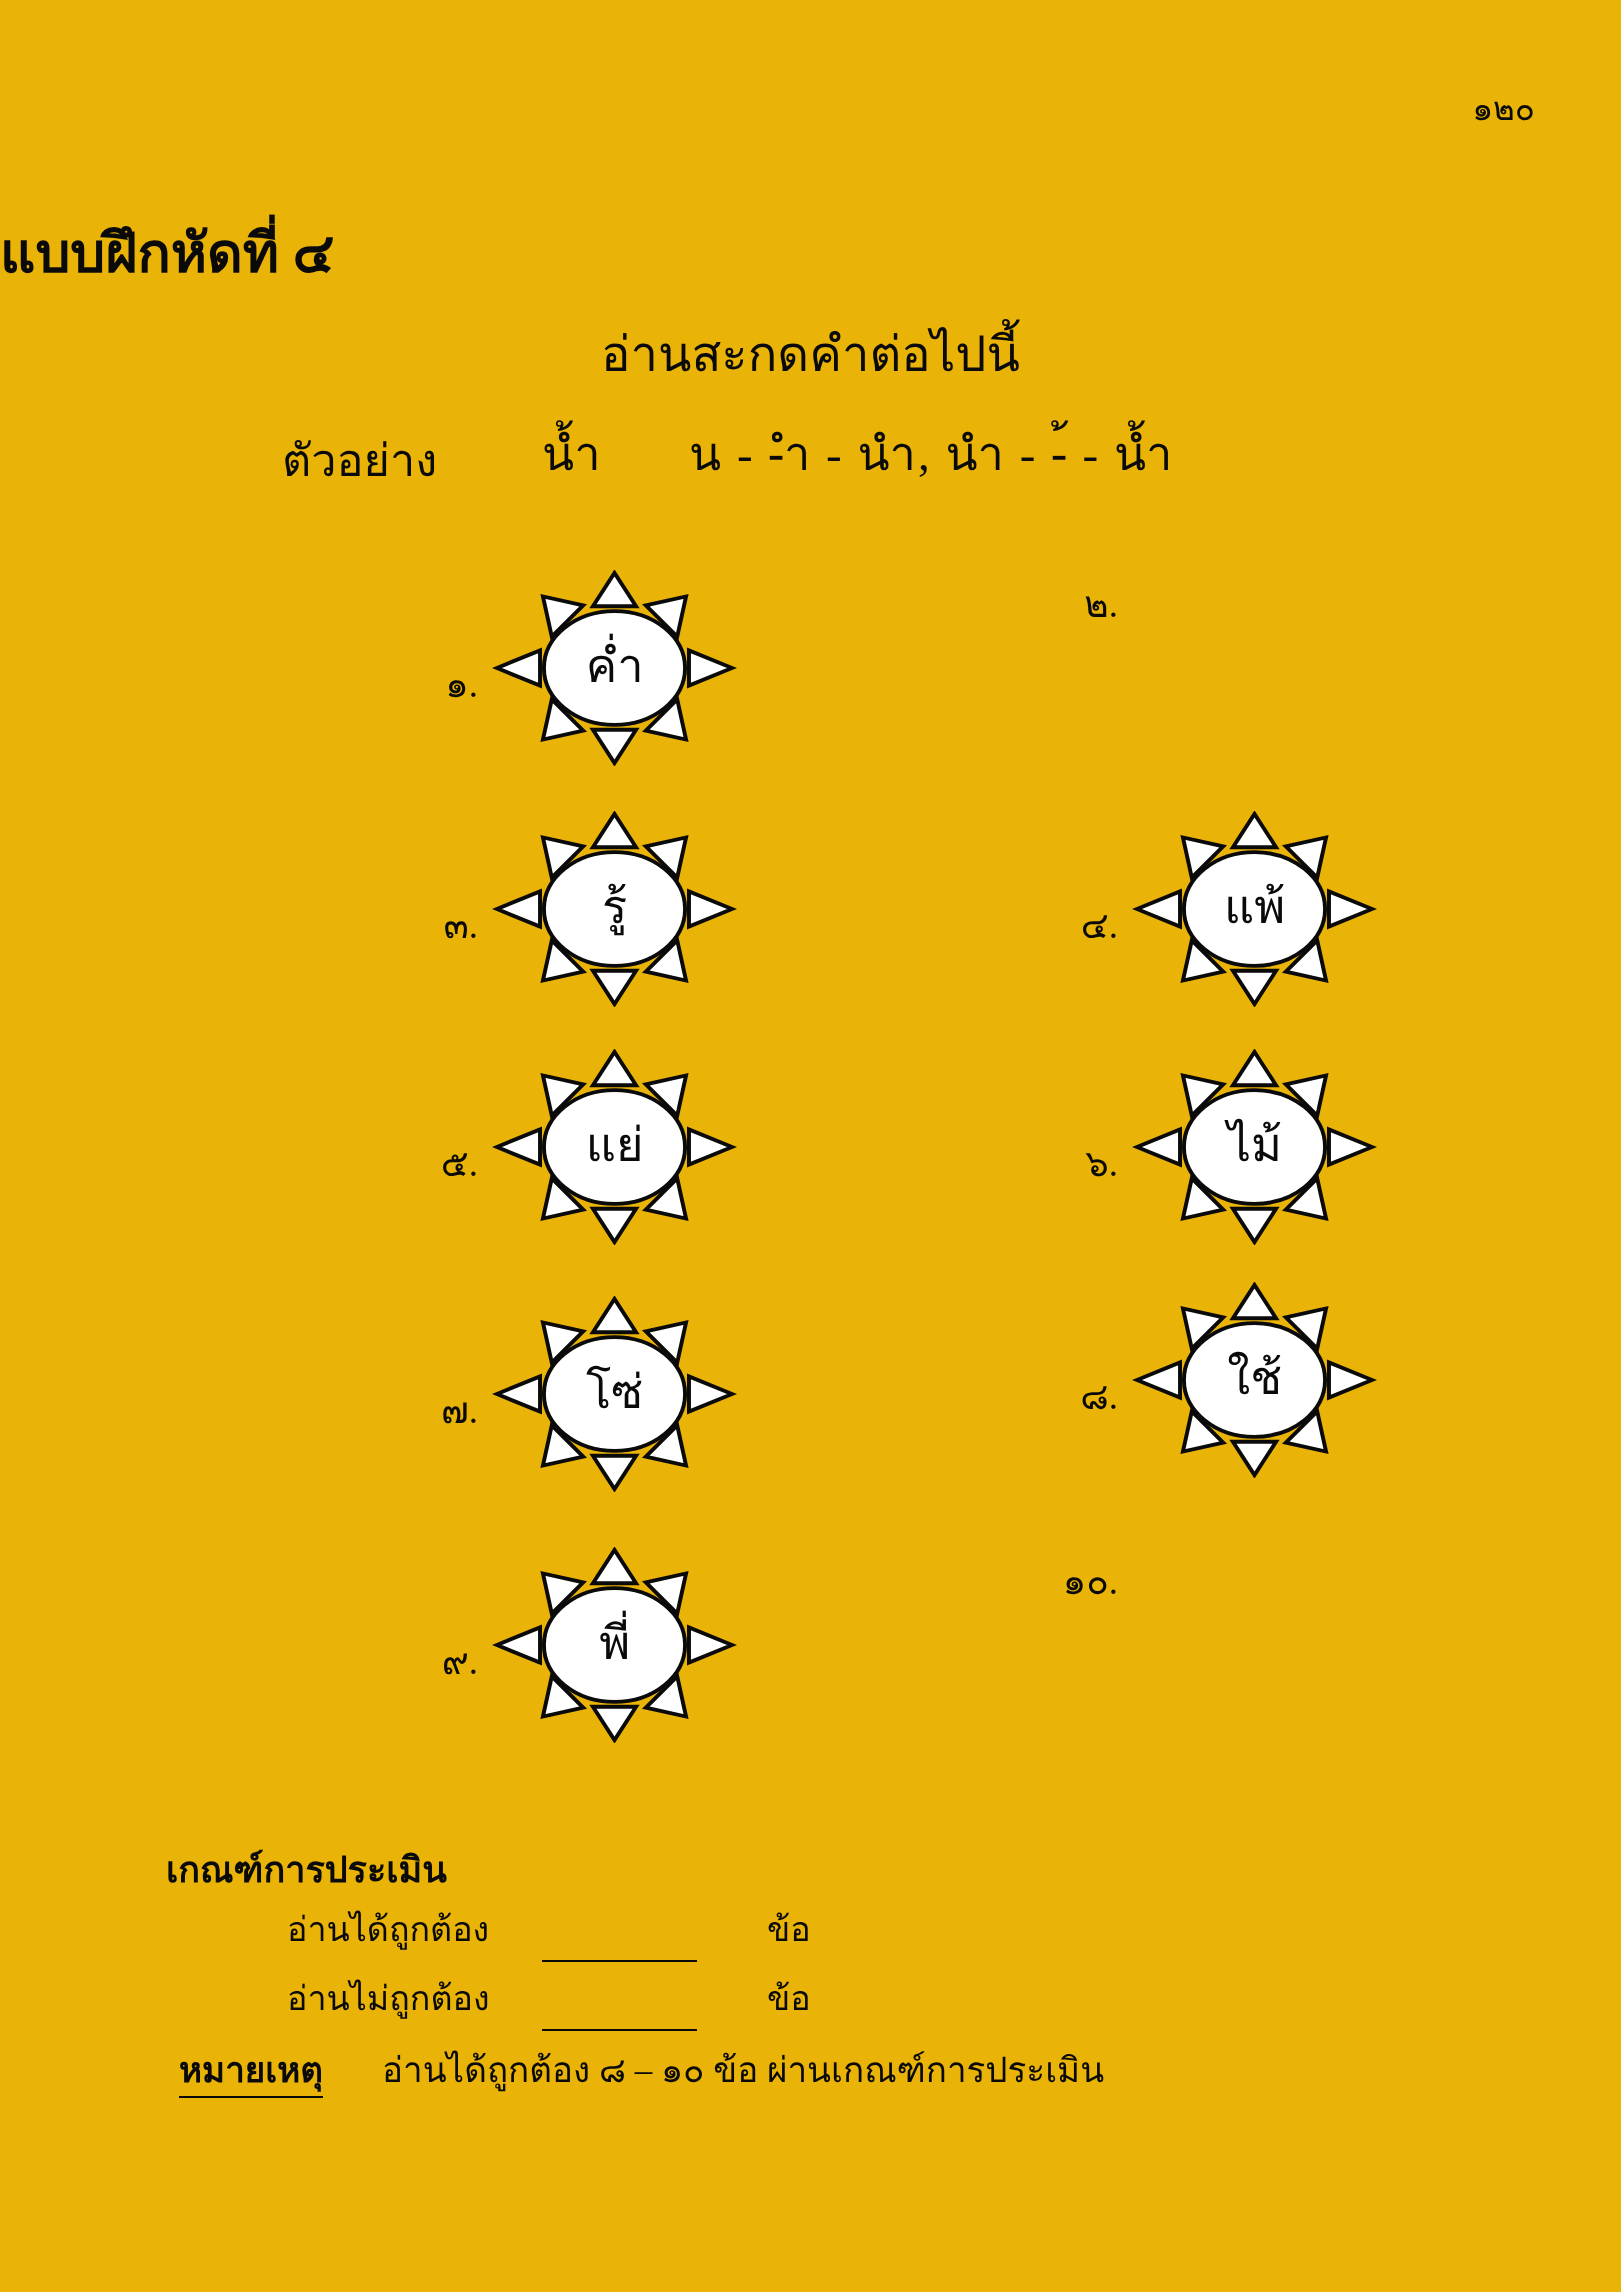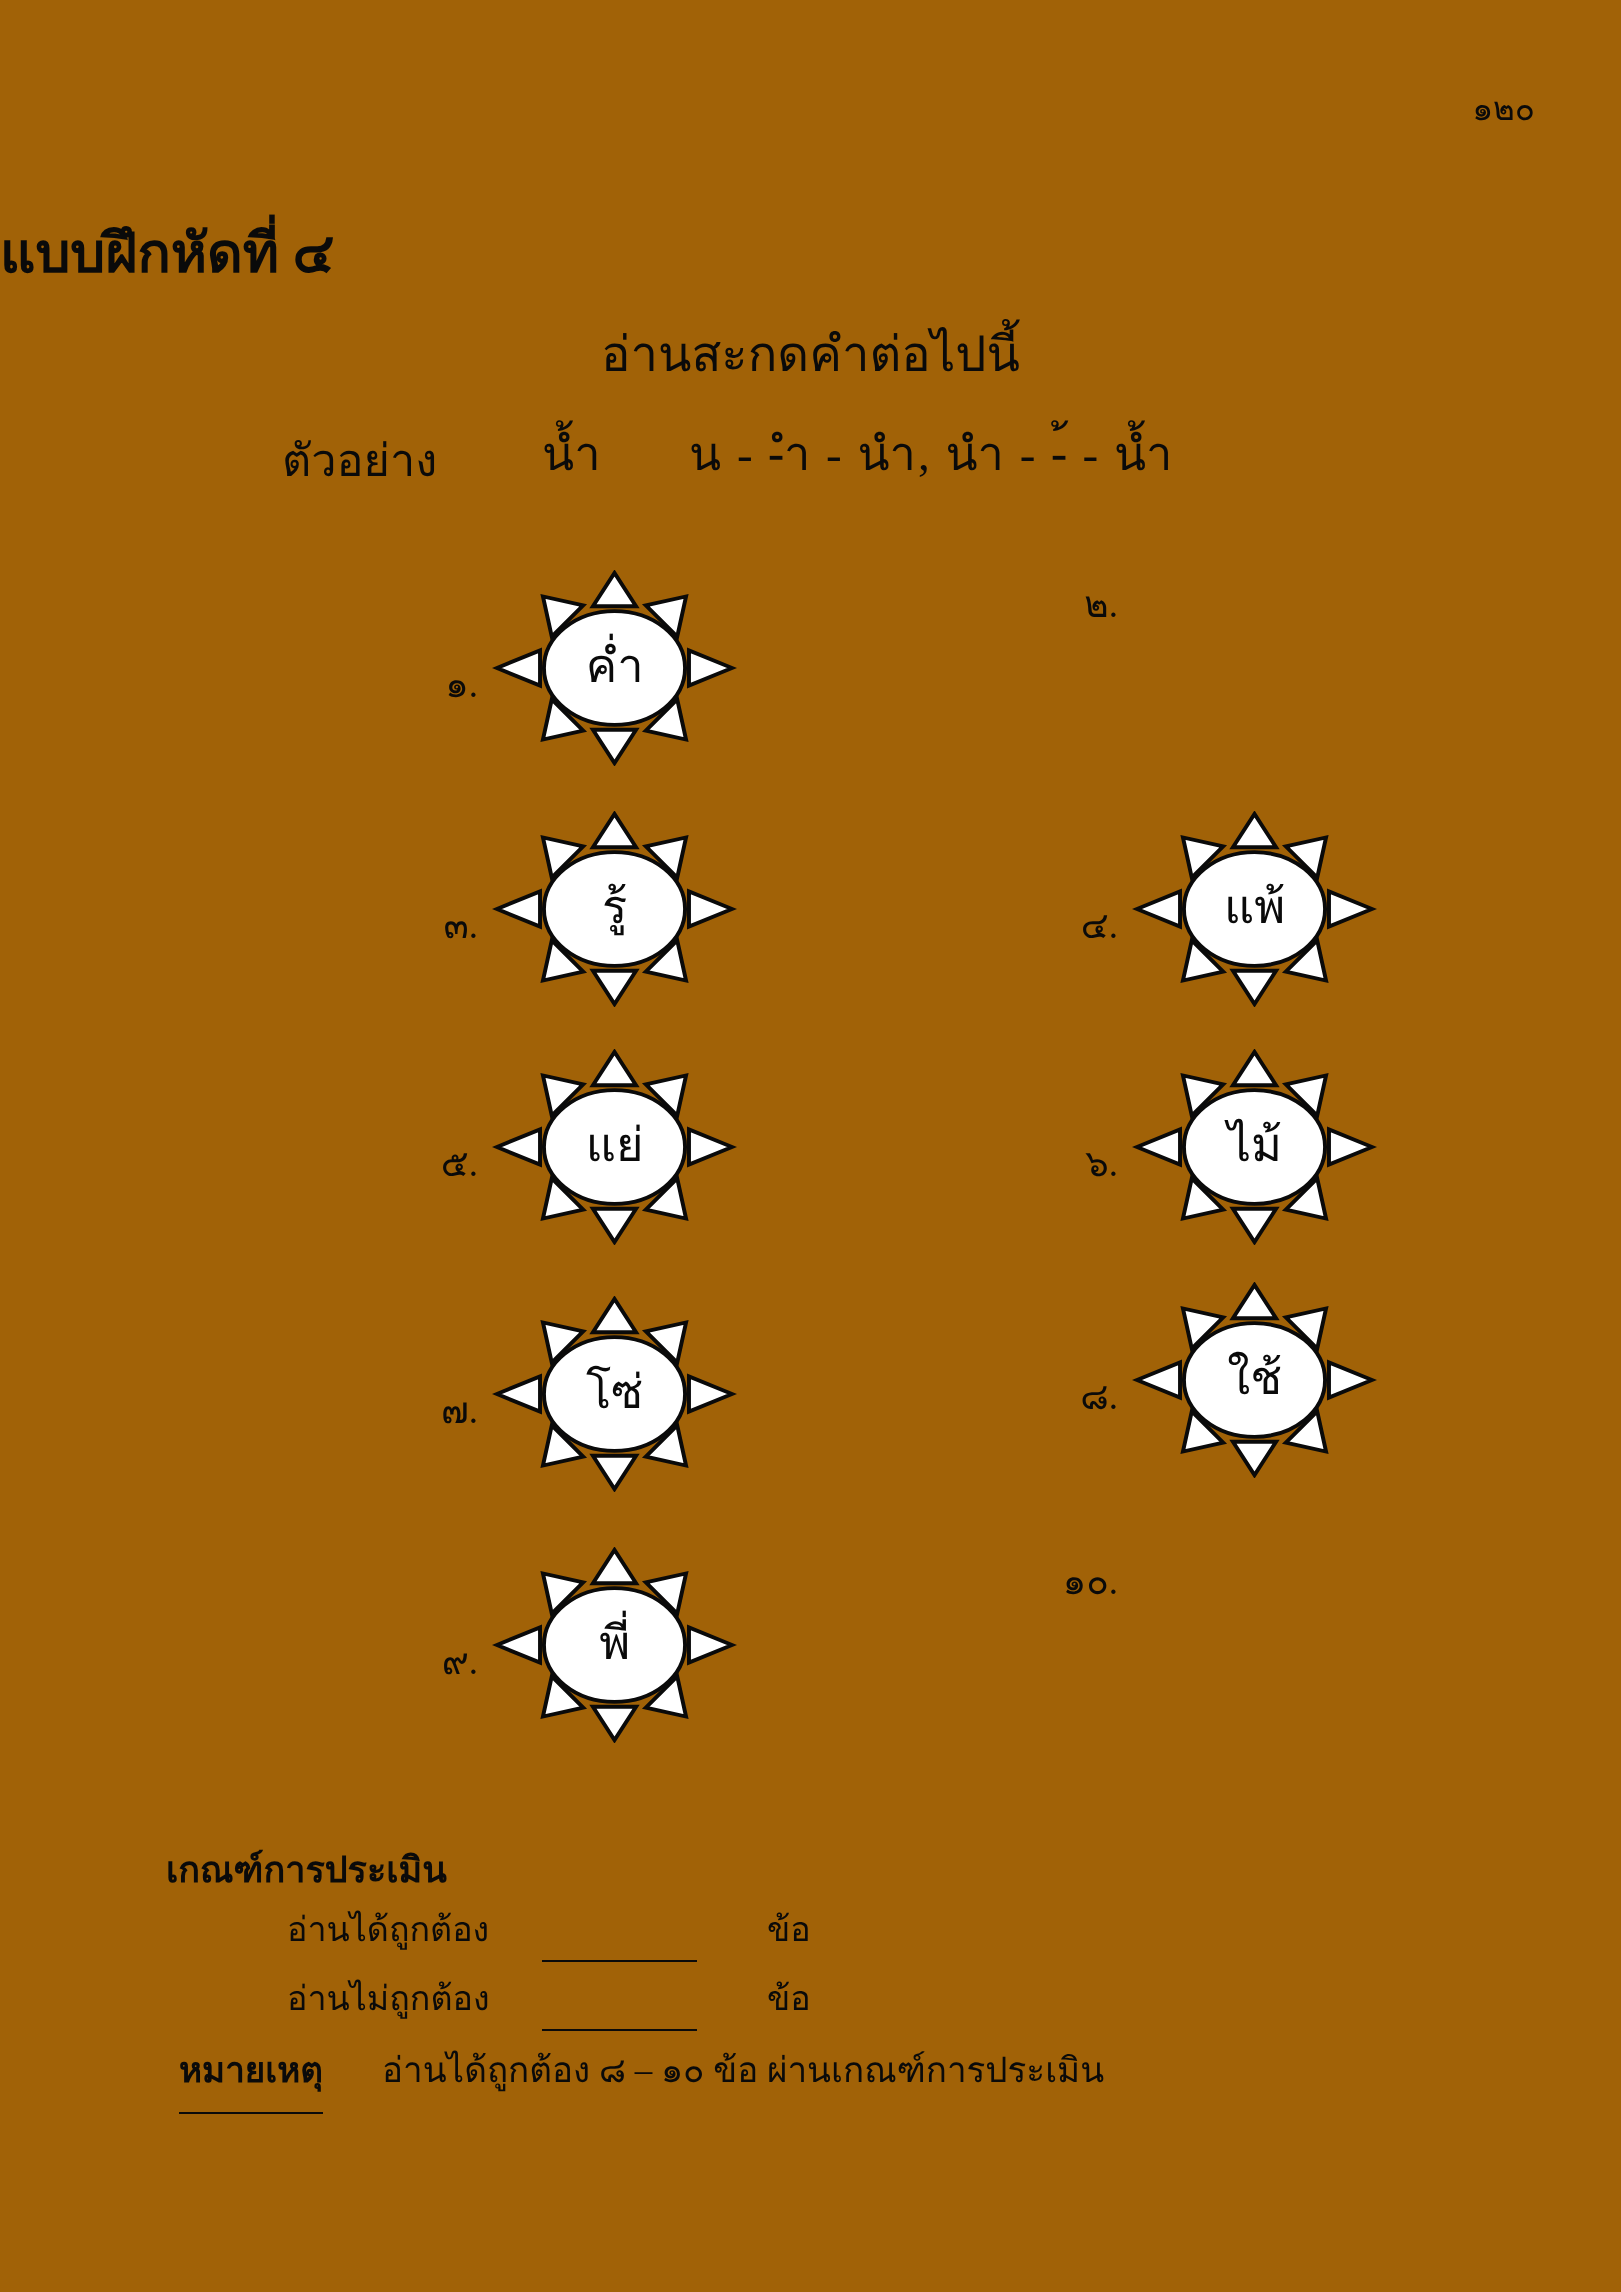--- a/index.html
+++ b/index.html
@@ -1,21 +1,21 @@
 <!DOCTYPE html>
 <html><head>
 <meta charset="utf-8">
 <style>
   html, body { margin: 0; padding: 0; background: #777; }
   .page {
     position: relative;
     width: 1621px;
     height: 2293px;
     margin: 0 auto;
-    background: #a16207;
+    background: #eab308;
     color: #0a0a0a;
     font-family: "Liberation Serif", serif;
     overflow: hidden;
   }
   .page-number {
     position: absolute;
     top: 90px;
     right: 86px;
     font-size: 33px;
     line-height: 1.2;
@@ -95,21 +95,21 @@
   .blank-line-1 { top: 1960px; }
   .blank-line-2 { top: 2029px; }
   .note-label {
     position: absolute;
     top: 2047px;
     left: 179px;
     font-size: 35px;
     font-weight: bold;
     line-height: 1.35;
     border-bottom: 2.9px solid #0a0a0a;
-    padding-bottom: 18px;
+    padding-bottom: 2px;
   }
   .note-text {
     position: absolute;
     top: 2047px;
     left: 382px;
     font-size: 35px;
     line-height: 1.35;
     white-space: nowrap;
   }
   .svg-defs { position: absolute; width: 0; height: 0; overflow: hidden; }

